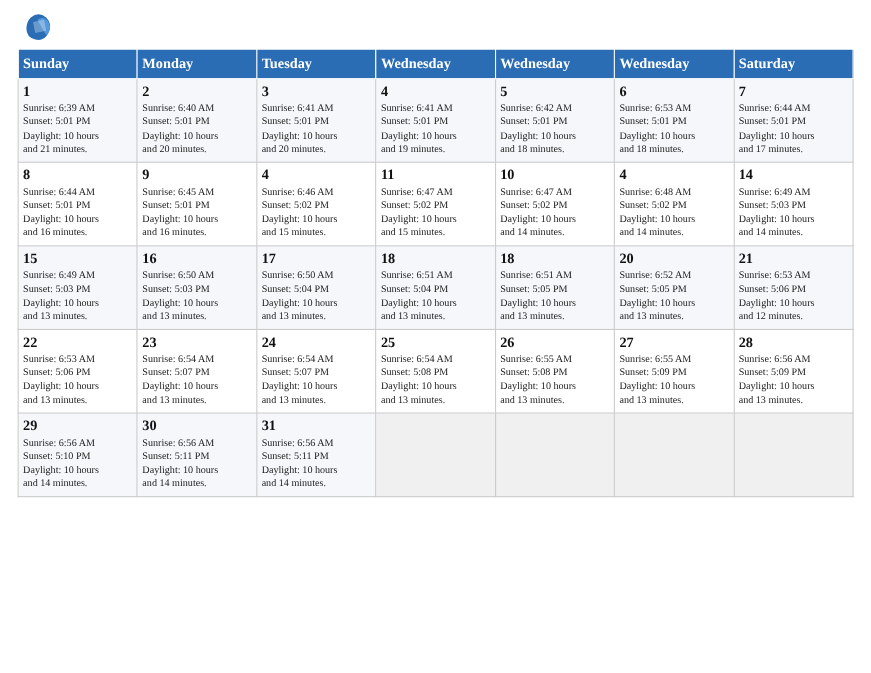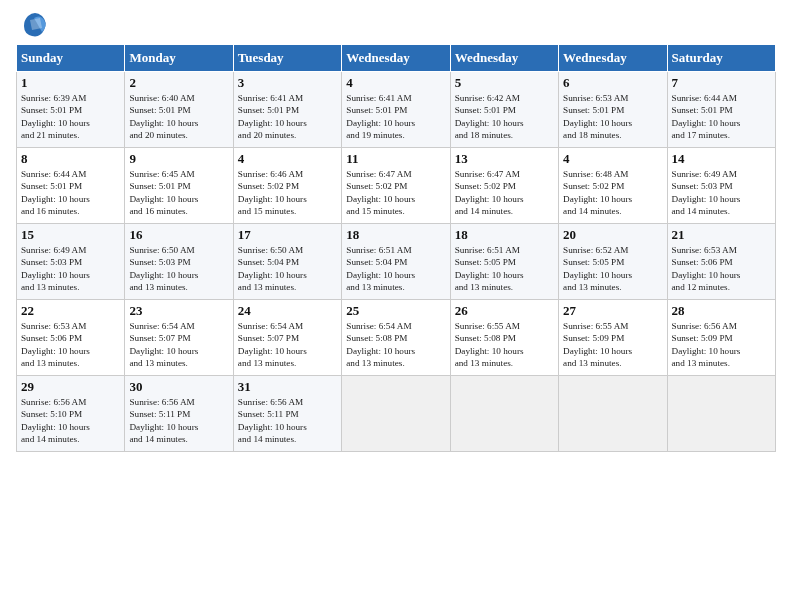--- a/index.html
+++ b/index.html
@@ -217,21 +217,21 @@
 and 15 minutes.</div>
           </td>
           <td>
             <span class="day-number">11</span>
             <div class="cell-text" style="white-space: pre-line;">Sunrise: 6:47 AM
 Sunset: 5:02 PM
 Daylight: 10 hours
 and 15 minutes.</div>
           </td>
           <td>
-            <span class="day-number">13</span>
+            <span class="day-number">10</span>
             <div class="cell-text" style="white-space: pre-line;">Sunrise: 6:47 AM
 Sunset: 5:02 PM
 Daylight: 10 hours
 and 14 minutes.</div>
           </td>
           <td>
             <span class="day-number">4</span>
             <div class="cell-text" style="white-space: pre-line;">Sunrise: 6:48 AM
 Sunset: 5:02 PM
 Daylight: 10 hours

